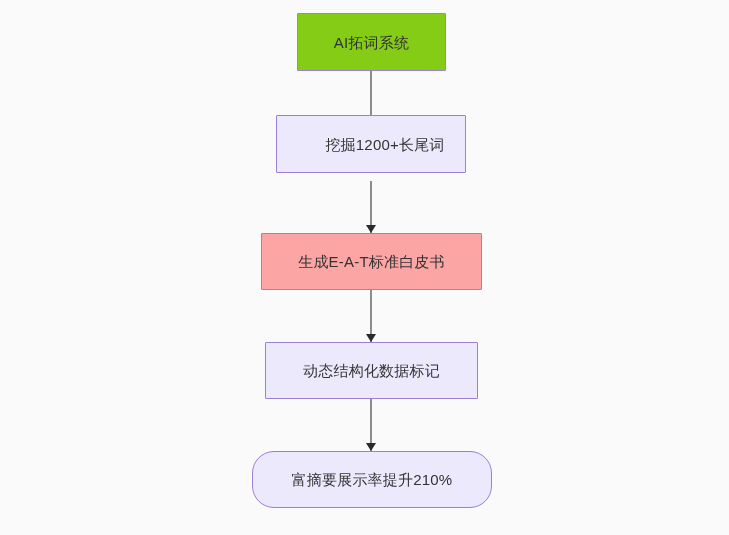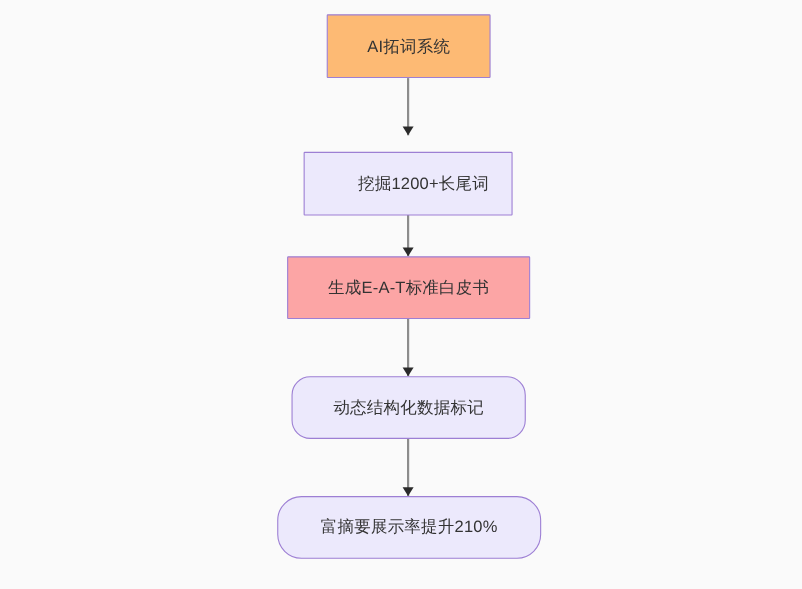--- a/index.html
+++ b/index.html
@@ -70,19 +70,19 @@
   </div>
   <div class="edge" id="edge-e3" style="left: 371px; top: 290px;">
     <div class="edge-line" style="height: 52px; background: rgb(140, 140, 140);"></div>
     <div class="edge-head" style="top: 44px; border-top-color: rgb(42, 42, 42);"></div>
   </div>
   <div class="edge" id="edge-e4" style="left: 371px; top: 399px;">
     <div class="edge-line" style="height: 52px; background: rgb(140, 140, 140);"></div>
     <div class="edge-head" style="top: 44px; border-top-color: rgb(42, 42, 42);"></div>
   </div>
 
-  <div class="node" id="node-n1" style="left: 297px; top: 13px; width: 149px; height: 58px; background: #fdba74; border-color: rgb(157, 127, 212); color: rgb(51, 51, 51);">AI拓词系统</div>
-  <div class="node" id="node-n2" style="left: 276px; top: 138px; width: 190px; height: 58px; background: rgb(236, 233, 252); border-color: rgb(157, 127, 212); color: rgb(51, 51, 51); padding-left: 28px;">挖掘1200+长尾词</div>
+  <div class="node" id="node-n1" style="left: 297px; top: 13px; width: 149px; height: 58px; background: #84cc16; border-color: rgb(157, 127, 212); color: rgb(51, 51, 51);">AI拓词系统</div>
+  <div class="node" id="node-n2" style="left: 276px; top: 115px; width: 190px; height: 58px; background: rgb(236, 233, 252); border-color: rgb(157, 127, 212); color: rgb(51, 51, 51); padding-left: 28px;">挖掘1200+长尾词</div>
   <div class="node" id="node-n3" style="left: 261px; top: 233px; width: 221px; height: 57px; background: #fca5a5; border-color: rgb(157, 127, 212); color: rgb(51, 51, 51);">生成E-A-T标准白皮书</div>
-  <div class="node" id="node-n4" style="left: 265px; top: 342px; width: 213px; height: 57px; background: rgb(236, 233, 252); border-color: rgb(157, 127, 212); color: rgb(51, 51, 51); border-radius: 17px;">动态结构化数据标记</div>
+  <div class="node" id="node-n4" style="left: 265px; top: 342px; width: 213px; height: 57px; background: rgb(236, 233, 252); border-color: rgb(157, 127, 212); color: rgb(51, 51, 51);">动态结构化数据标记</div>
   <div class="node" id="node-n5" style="left: 252px; top: 451px; width: 240px; height: 57px; background: rgb(236, 233, 252); border-color: rgb(157, 127, 212); color: rgb(51, 51, 51); border-radius: 22px;">富摘要展示率提升210%</div>
 
 </div>
 
 </body></html>

